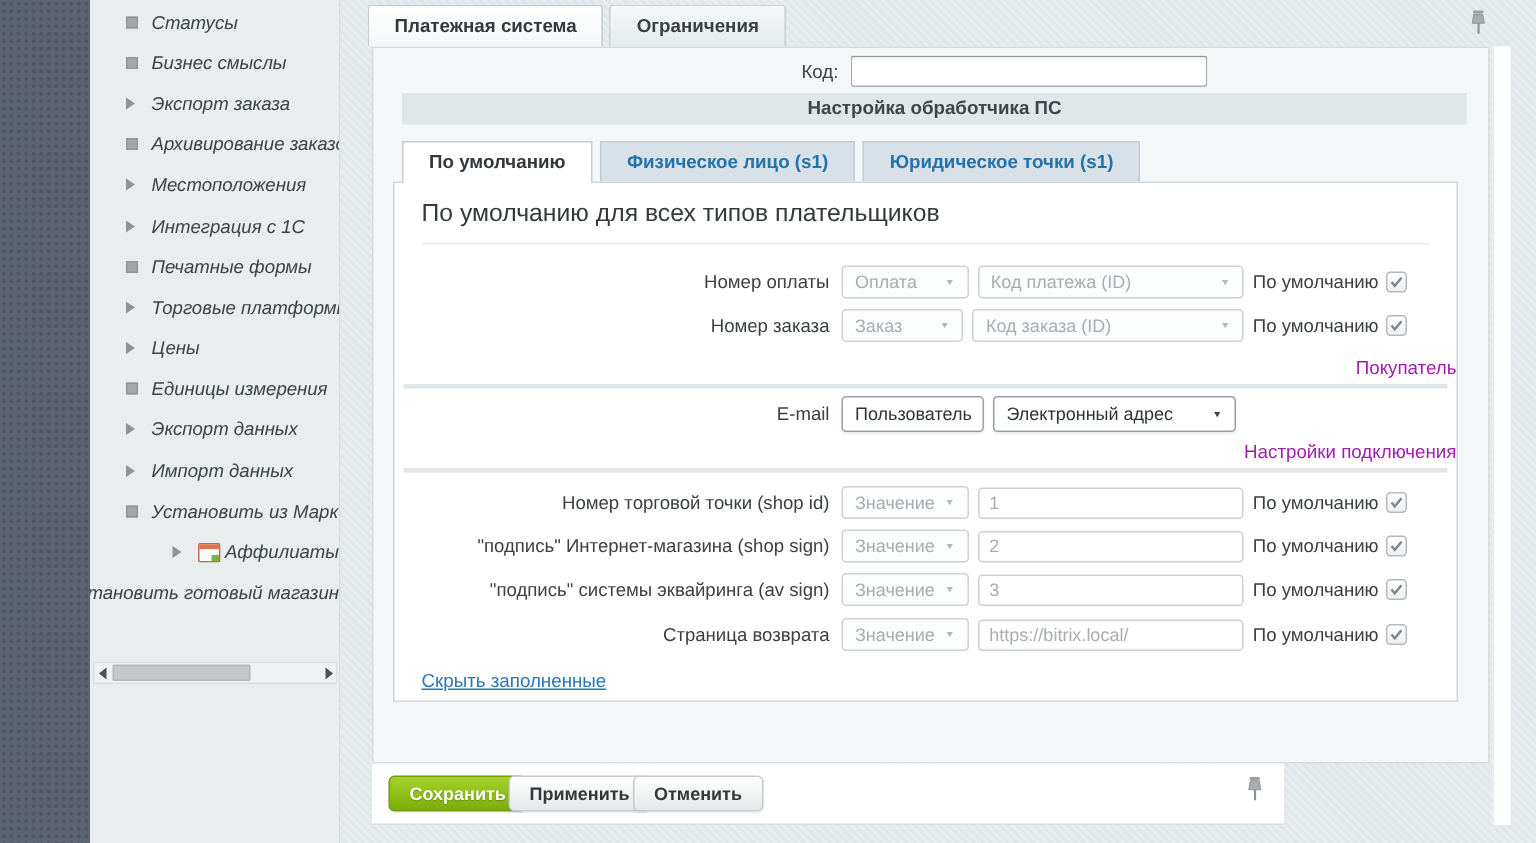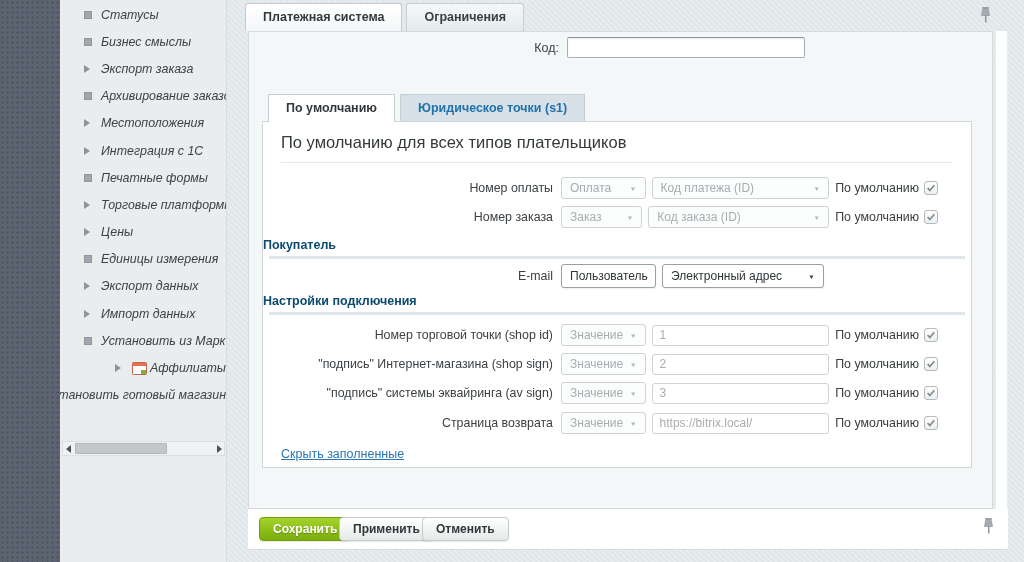--- a/index.html
+++ b/index.html
@@ -92,21 +92,21 @@
     height:28px; background:#ffffff; border:1px solid #c7cdd0; border-bottom:none;
     color:#33383c; margin-bottom:-1px;
   }
   
   .innerbox {
     position:absolute; left:13px; top:89px; width:710px; height:347px;
     background:#fff; border:1px solid #d1d7d9;
   }
   .ftitle { position:absolute; left:18px; top:11px; font-size:16.5px; color:#34393c; }
   .fhr { position:absolute; left:18px; right:18px; top:40px; border-top:1px solid #e4e8ea; }
-  .sheading { position:absolute; left:0; right:0; text-align:left; font-weight:bold; font-size:12.5px; color:#0c4a6e; }
+  .sheading { position:absolute; left:0; right:0; text-align:right; font-weight:normal; font-size:12.5px; color:#a21caf; }
   .sline { position:absolute; left:6px; right:6px; height:3px; background:#e0e7ea; }
   .frow { position:absolute; left:18px; right:33px; height:24px; display:flex; align-items:center; }
   .flabel { width:272px; flex:none; text-align:right; font-size:12.4px; color:#3c4145; margin-right:8px; white-space:nowrap; }
   .sel {
     height:22px; border:1px solid #ccd2d5; border-radius:3px; background:#fcfdfd;
     display:flex; align-items:center; padding:0 8px; font-size:12px; color:#a7adb1;
     margin-right:6px; white-space:nowrap; overflow:hidden; cursor:default;
   }
   .sel::after { content:"▼"; font-size:7px; color:#b2b8bc; margin-left:auto; padding-left:6px; transform:scaleY(.85); }
   .sel.en { height:24px; background:#fff; border:1px solid #97a0a5; color:#2f3437; box-shadow:0 1px 2px rgba(0,0,0,.07); cursor:pointer; }
@@ -119,21 +119,21 @@
   .defgroup { margin-left:auto; display:flex; align-items:center; gap:5px; }
   .deflabel { font-size:12.4px; color:#3b4043; white-space:nowrap; }
   .cb {
     width:14px; height:14px; border:1px solid #b3b9bc; border-radius:3px;
     background:linear-gradient(#fefefe,#edf0f1); display:inline-flex;
     align-items:center; justify-content:center; cursor:pointer; flex:none;
   }
   .hidelink { position:absolute; left:18px; top:325px; font-size:12.5px; color:#2b76b4; text-decoration:underline; cursor:pointer; }
   
   .scrollstrip { position:absolute; left:768px; top:31px; width:13px; height:519px; background:#fdfefe; border-left:1px solid #e7ebec; border-right:1px solid #e7ebec; }
-  .footerband { position:absolute; left:21px; top:509px; width:760px; height:41px; background:#fff; border-bottom:1px solid #d8dee0; }
+  .footerband { position:absolute; left:21px; top:509px; width:608px; height:41px; background:#fff; border-bottom:1px solid #d8dee0; }
   .btn {
     position:absolute; top:8px; height:24px; padding:0 13px; border-radius:4px;
     font-family:"Liberation Sans",sans-serif; font-size:12px; font-weight:bold;
     display:inline-flex; align-items:center; cursor:pointer;
     background:linear-gradient(#ffffff,#e6e9e9); border:1px solid #c5cacc; color:#33373a;
     box-shadow:0 1px 1px rgba(0,0,0,.08);
   }
   .btn.green {
     background:linear-gradient(#a4d32a,#7bac0b); border:1px solid #73a008; color:#fff;
     text-shadow:0 1px 1px rgba(0,0,0,.25);
@@ -248,23 +248,25 @@
           <rect x="3" y="1" width="7" height="2" rx="1" fill="#9aa0a5"></rect>
           <path d="M3.5 3.5 L9.5 3.5 L10.5 9.5 L2.5 9.5 Z" fill="#a6acb0" stroke="#8b9194" stroke-width=".6"></path>
           <rect x="6" y="9.5" width="1.4" height="7" fill="#8b9194"></rect>
         </svg>
     </div>
 
     <div class="panel">
       <label class="kod-label">Код:</label>
       <input class="kod-input" value="" style="">
 
+      <div class="graybar">Настройка обработчика ПС</div>
 
       <div class="subtabs">
         <div class="stab active">По умолчанию</div>
+        <div class="stab">Физическое лицо (s1)</div>
         <div class="stab">Юридическое точки (s1)</div>
       </div>
 
       <div class="innerbox">
         <div class="ftitle">По умолчанию для всех типов плательщиков</div>
         <div class="fhr"></div>
 
         <div class="frow" style="top:54px">
           <div class="flabel">Номер оплаты</div>
           <div class="sel" style="width:88px">

